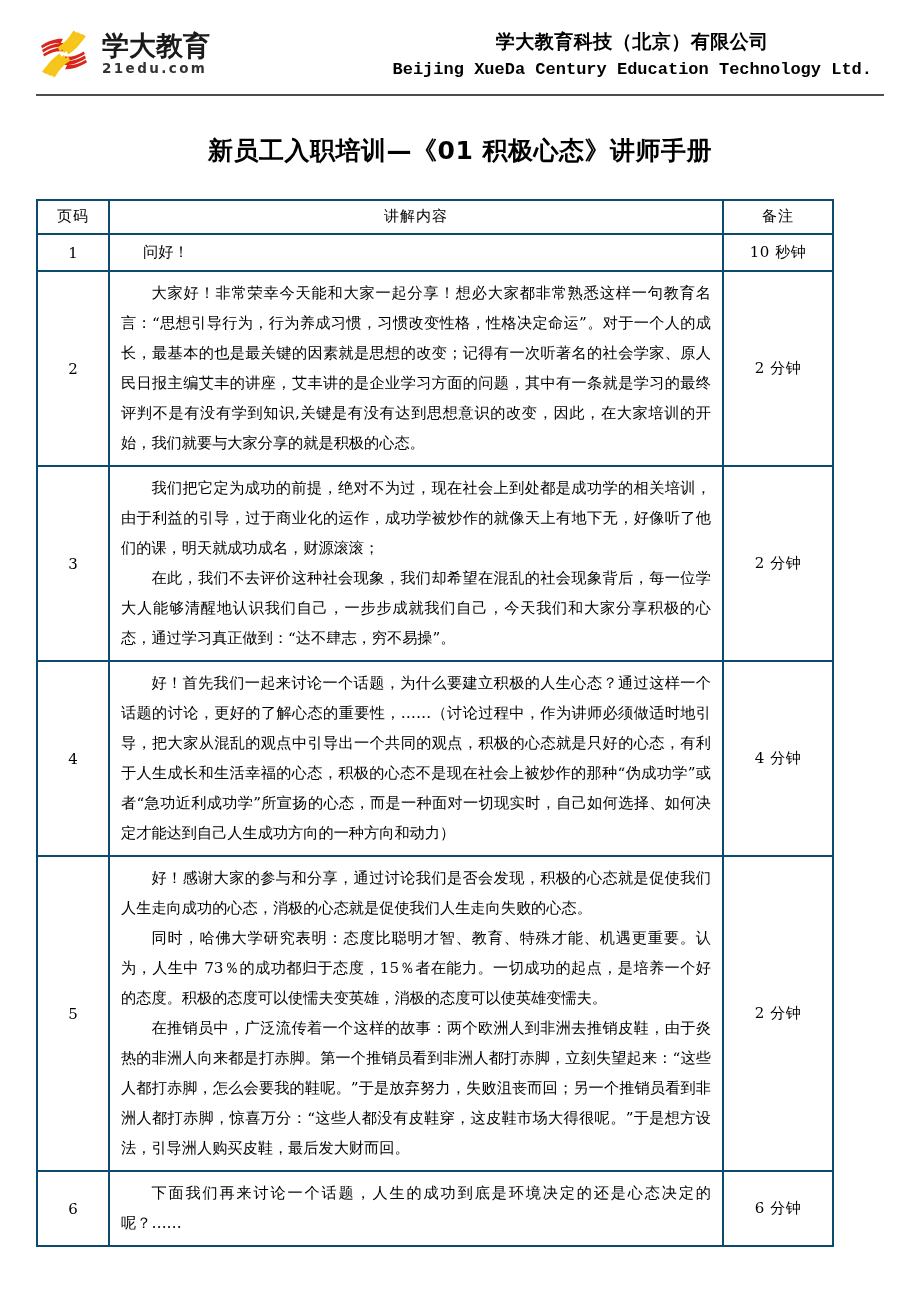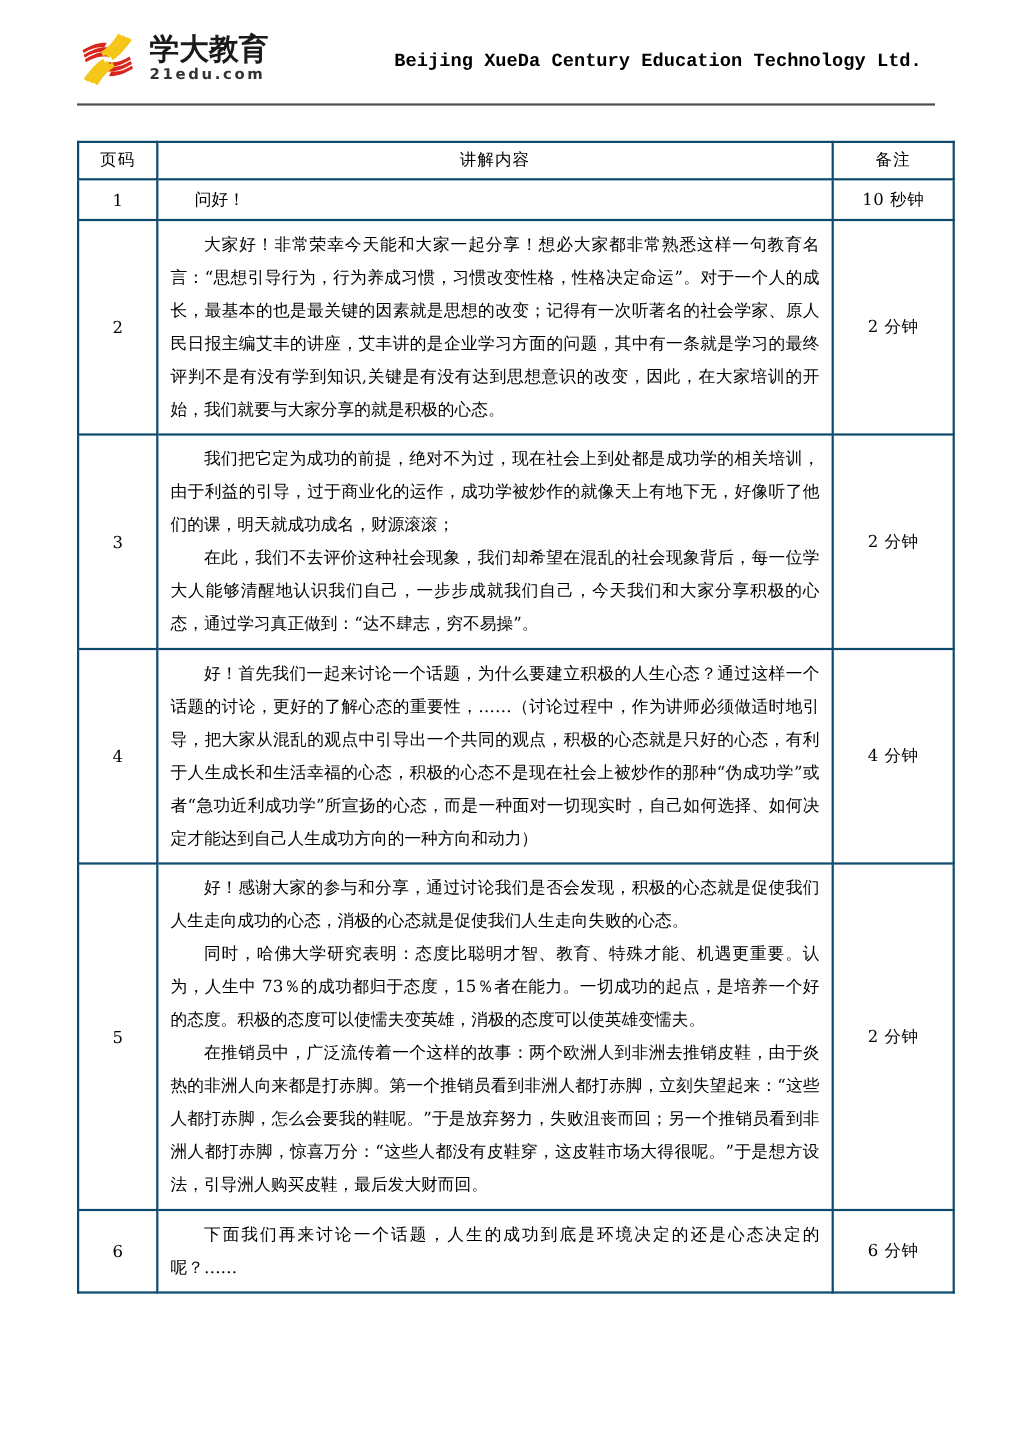--- a/index.html
+++ b/index.html
@@ -12,21 +12,21 @@
     height: 1302px;
     font-family: "DejaVu Serif", "Liberation Serif", serif;
     color: #000000;
     overflow: hidden;
   }
   .page {
     position: relative;
     width: 920px;
     height: 1302px;
     box-sizing: border-box;
-    padding: 0 70px;
+    padding: 0 36px;
   }
 
   
   .letterhead {
     position: relative;
     height: 72px;
     display: flex;
     align-items: center;
     justify-content: space-between;
     padding-top: 18px;
@@ -191,25 +191,27 @@
             </g>
           </g>
         </svg>
       </span>
       <span class="logo-word">
         <span class="logo-cn">学大教育</span>
         <span class="logo-en">21edu.com</span>
       </span>
     </div>
     <div class="company">
+      <div class="company-cn">学大教育科技（北京）有限公司</div>
       <div class="company-en">Beijing XueDa Century Education Technology Ltd.</div>
     </div>
   </div>
   <div class="rule"></div>
 
+  <h1 class="doc-title">新员工入职培训—《01 积极心态》讲师手册</h1>
 
   <table class="manual">
     <colgroup>
       <col class="c-page">
       <col class="c-body">
       <col class="c-note">
     </colgroup>
     <thead>
       <tr>
         <th class="head">页码</th>

